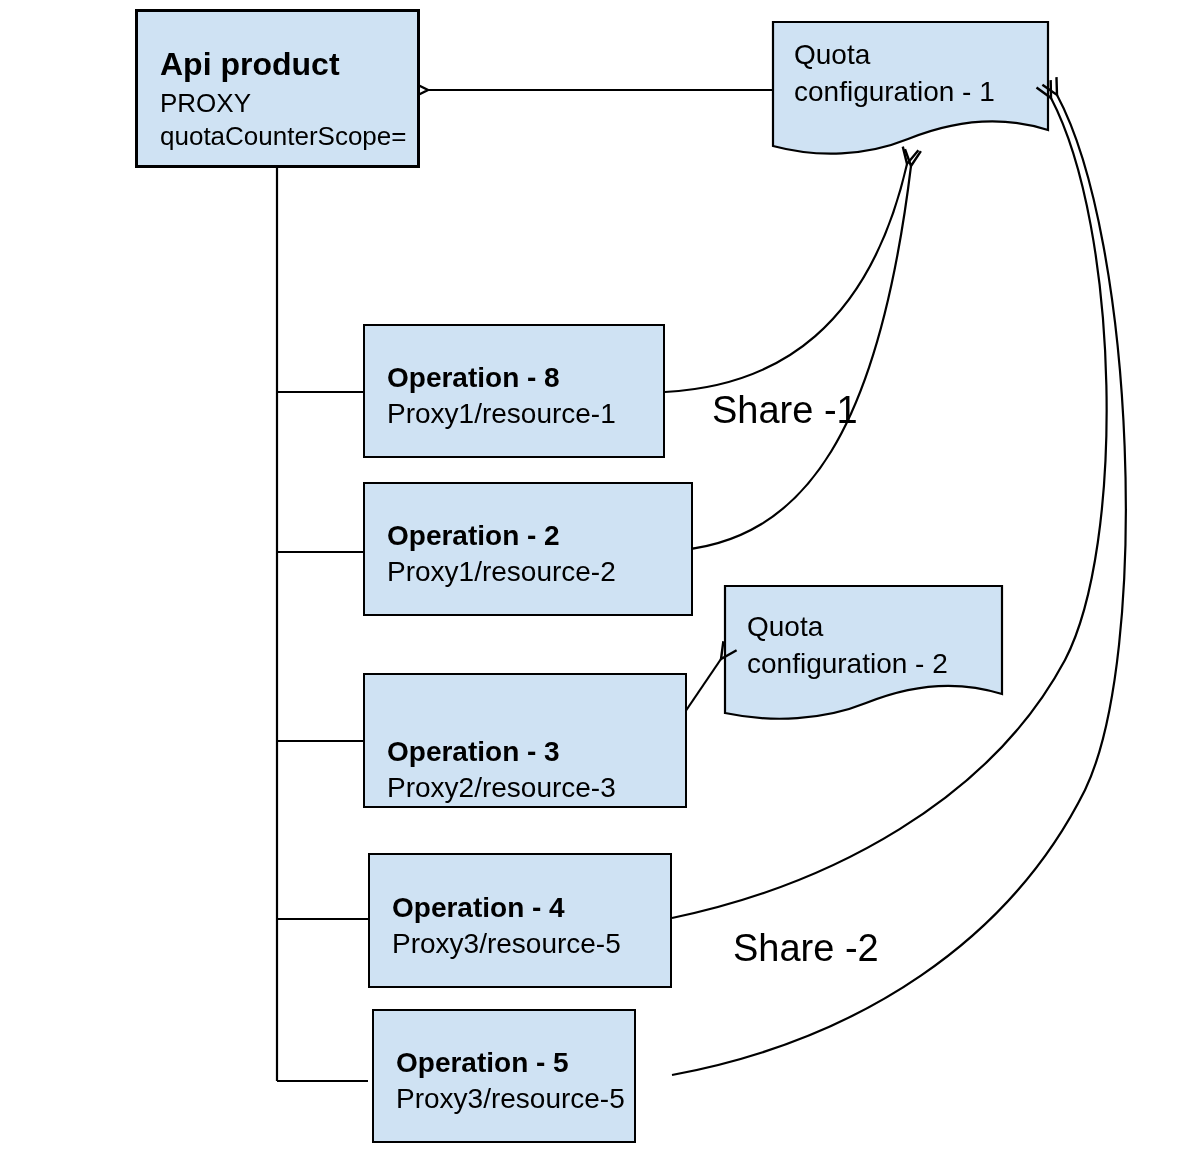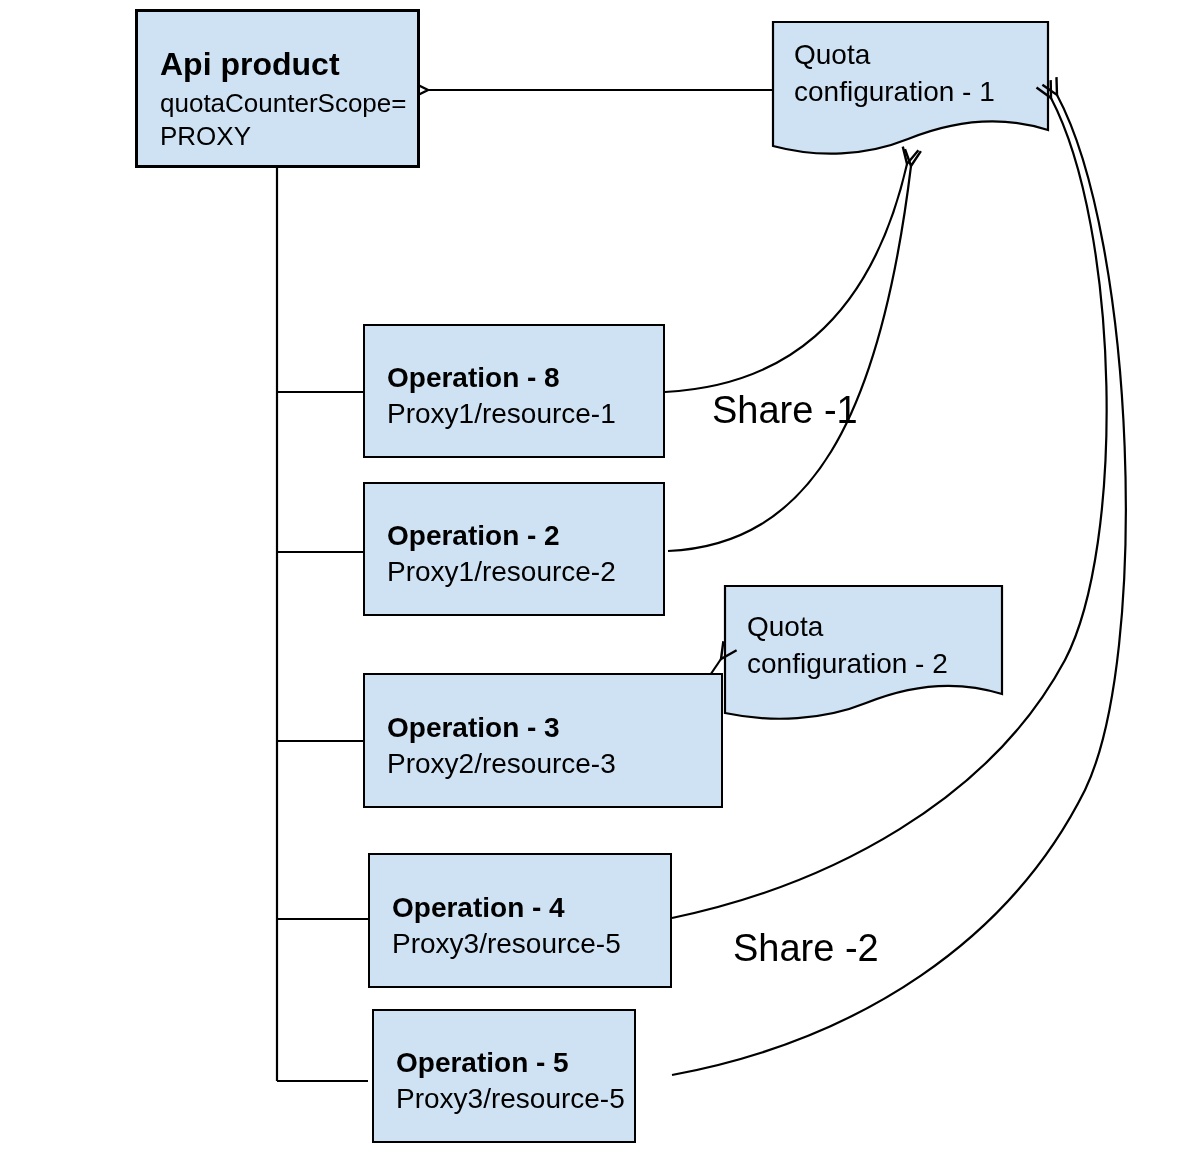--- a/index.html
+++ b/index.html
@@ -36,22 +36,22 @@
   }
   .share-label{
     position:absolute;
     font-size:38px;
     line-height:44px;
     white-space:nowrap;
   }
   
   #box-api{left:135px;top:9px;width:285px;height:159px;}
   #box-op1{left:363px;top:324px;width:302px;height:134px;}
-  #box-op2{left:363px;top:482px;width:302px;height:134px;}
-  #box-op3{left:363px;top:673px;width:360px;height:135px;}
+  #box-op2{left:363px;top:482px;width:330px;height:134px;}
+  #box-op3{left:363px;top:673px;width:324px;height:135px;justify-content:flex-end;}
   #box-op4{left:368px;top:853px;width:304px;height:135px;}
   #box-op5{left:372px;top:1009px;width:264px;height:134px;}
   #label-qc1{left:794px;top:36px;}
   #label-qc2{left:747px;top:608px;}
   #label-share1{left:712px;top:388px;}
   #label-share2{left:733px;top:926px;}
 </style>
 </head>
 <body>
 
@@ -81,22 +81,22 @@
     <path d="M668,551 C810,545 880,420 911,166" fill="none" stroke="#000000" stroke-width="2.2" marker-end="url(#arrowhead)"></path>
 
     <path d="M666,740 L721,659" fill="none" stroke="#000000" stroke-width="2.2" marker-end="url(#arrowhead)"></path>
 
     <path d="M672,918 C830,885 990,800 1065,660 C1125,545 1120,230 1051,98" fill="none" stroke="#000000" stroke-width="2.2" marker-end="url(#arrowhead)"></path>
     <path d="M672,1075 C860,1040 1010,940 1085,790 C1150,655 1135,240 1057,95" fill="none" stroke="#000000" stroke-width="2.2" marker-end="url(#arrowhead)"></path>
   </svg>
 
   <div class="node api" id="box-api">
     <div class="api-title">Api product</div>
+    <div class="api-sub">PROXY</div>
     <div class="api-sub">quotaCounterScope=</div>
-    <div class="api-sub">PROXY</div>
   </div>
 
   <div class="node" id="box-op1">
     <div class="op-title">Operation - 8</div>
     <div class="op-sub">Proxy1/resource-1</div>
   </div>
   <div class="node" id="box-op2">
     <div class="op-title">Operation - 2</div>
     <div class="op-sub">Proxy1/resource-2</div>
   </div>

